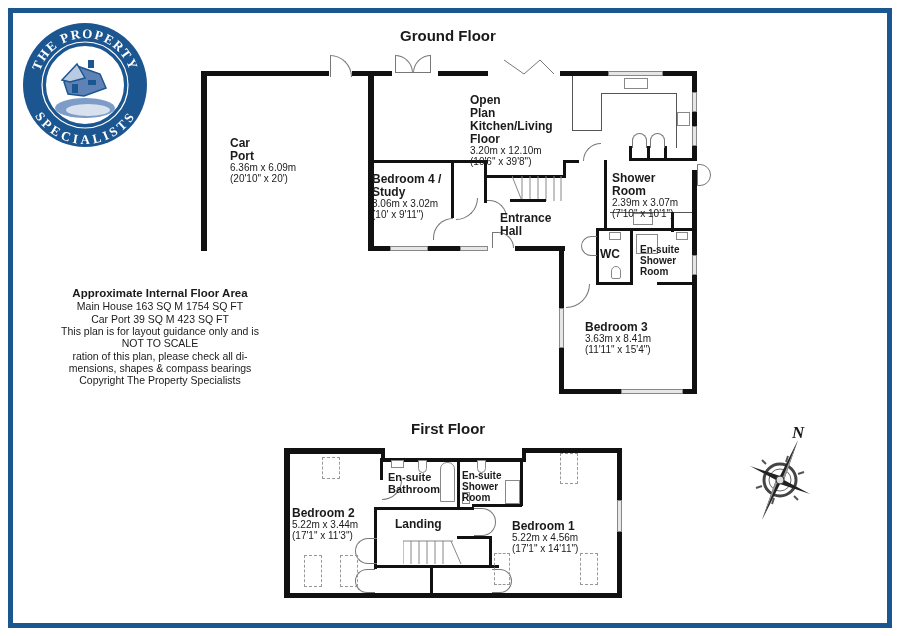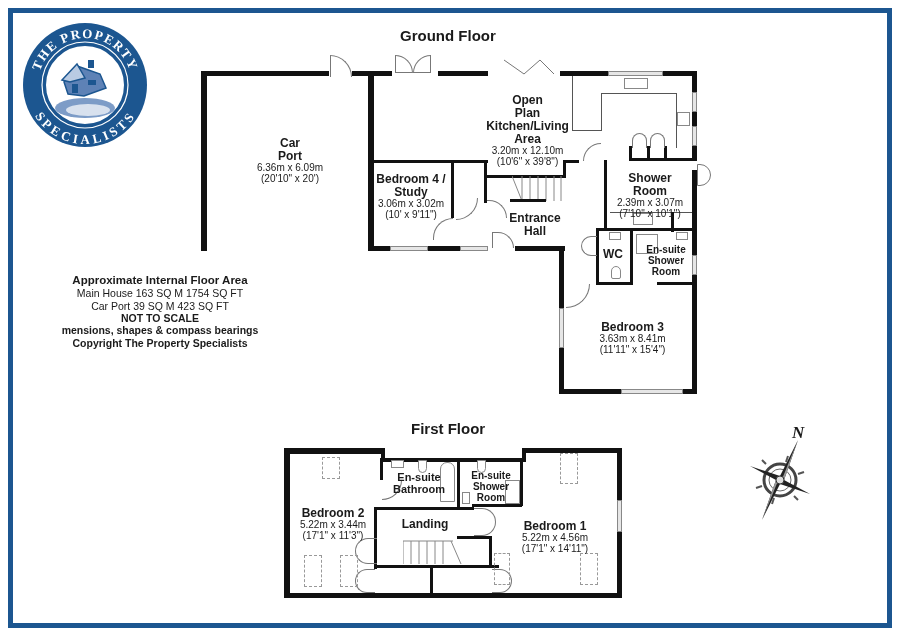--- a/index.html
+++ b/index.html
@@ -2,26 +2,26 @@
 <html><head>
 <meta charset="utf-8">
 <style>
   html,body{margin:0;padding:0;background:#ffffff;}
   body{width:900px;height:636px;position:relative;overflow:hidden;font-family:"Liberation Sans",sans-serif;color:#1a1a1a;}
   .frame{position:absolute;left:8px;top:8px;width:874px;height:610px;border:5px solid #1c5690;}
   .abs{position:absolute;}
   .wall{position:absolute;background:#111;}
   .thin{position:absolute;background:#555;}
   .win{position:absolute;background:#e6e6e6;border:1px solid #888;box-sizing:border-box;}
-  .lbl{position:absolute;text-align:center;line-height:1.08;}
+  .lbl{position:absolute;line-height:1.08;}
   .lbl .n{font-weight:bold;font-size:12px;display:block;}
   .lbl .d{font-size:10px;display:block;}
   .floor-title{position:absolute;font-weight:bold;font-size:15px;}
-  .notes{position:absolute;left:40px;top:274px;width:240px;text-align:center;font-size:10.5px;line-height:1.17;}
-  .notes .b{font-weight:bold;}
+  .notes{position:absolute;left:40px;top:287px;width:240px;text-align:center;font-size:10.5px;line-height:1.17;}
+  .notes .b{font-weight:normal;}
   .notes .h{font-weight:bold;font-size:11.5px;}
   .skylight{position:absolute;border:1px dashed #999;box-sizing:border-box;}
   .door-arc{position:absolute;border:1px solid #777;box-sizing:border-box;}
   .fix{position:absolute;border:1px solid #888;box-sizing:border-box;background:#fff;}
   .logo{position:absolute;left:22px;top:22px;width:126px;height:126px;}
   .compass{position:absolute;left:740px;top:425px;width:90px;height:95px;}
 </style>
 </head>
 <body>
 
@@ -153,21 +153,21 @@
   <div class="lbl" style="left:230px;top:137px;width:120px;">
     <span class="n">Car</span>
     <span class="n">Port</span>
     <span class="d">6.36m x 6.09m</span>
     <span class="d">(20'10" x 20')</span>
   </div>
   <div class="lbl" style="left:470px;top:94px;width:115px;">
     <span class="n">Open</span>
     <span class="n">Plan</span>
     <span class="n">Kitchen/Living</span>
-    <span class="n">Area</span>
+    <span class="n">Floor</span>
     <span class="d">3.20m x 12.10m</span>
     <span class="d">(10'6" x 39'8")</span>
   </div>
   <div class="lbl" style="left:372px;top:173px;width:78px;">
     <span class="n">Bedroom 4 /</span>
     <span class="n">Study</span>
     <span class="d">3.06m x 3.02m</span>
     <span class="d">(10' x 9'11")</span>
   </div>
   <div class="lbl" style="left:500px;top:212px;width:70px;">
@@ -269,21 +269,23 @@
     <span class="n">Bedroom 1</span>
     <span class="d">5.22m x 4.56m</span>
     <span class="d">(17'1" x 14'11")</span>
   </div>
 </div>
 
 <div class="notes">
   <div class="h">Approximate Internal Floor Area</div>
   <div>Main House 163 SQ M 1754 SQ FT</div>
   <div>Car Port 39 SQ M 423 SQ FT</div>
+  <div>This plan is for layout guidance only and is</div>
   <div class="b">NOT TO SCALE</div>
+  <div class="b">ration of this plan, please check all di-</div>
   <div class="b">mensions, shapes &amp; compass bearings</div>
   <div class="b">Copyright The Property Specialists</div>
 </div>
 
 <div class="compass">
   <svg width="90" height="95" viewBox="0 0 90 95">
     <g transform="translate(40,55)">
       <circle r="16" fill="none" stroke="#444" stroke-width="3"></circle>
       <circle r="11" fill="#fff" stroke="#666" stroke-width="1"></circle>
       <g fill="#222">

